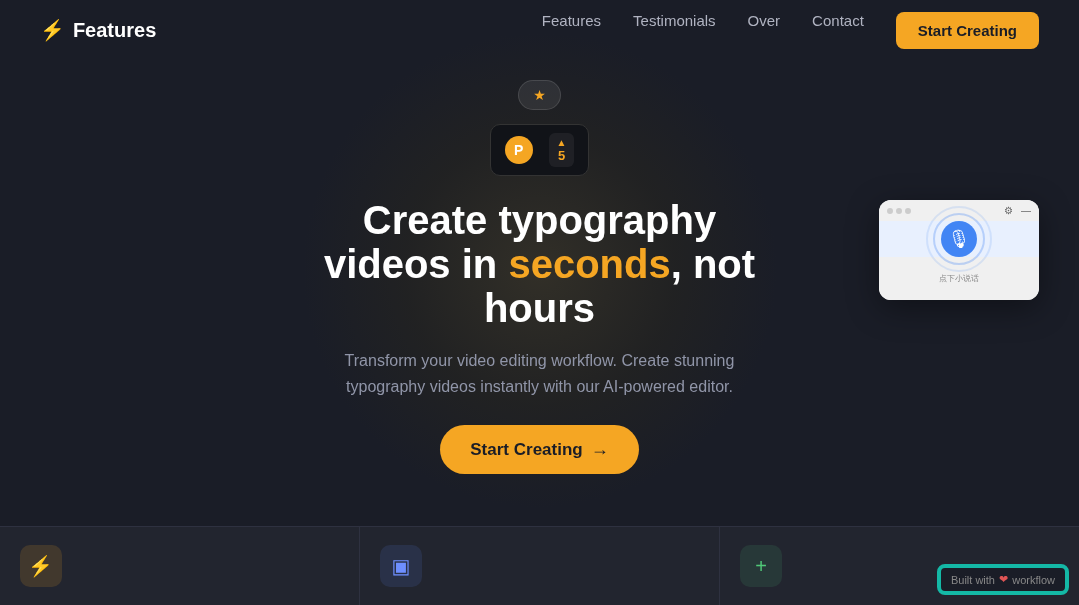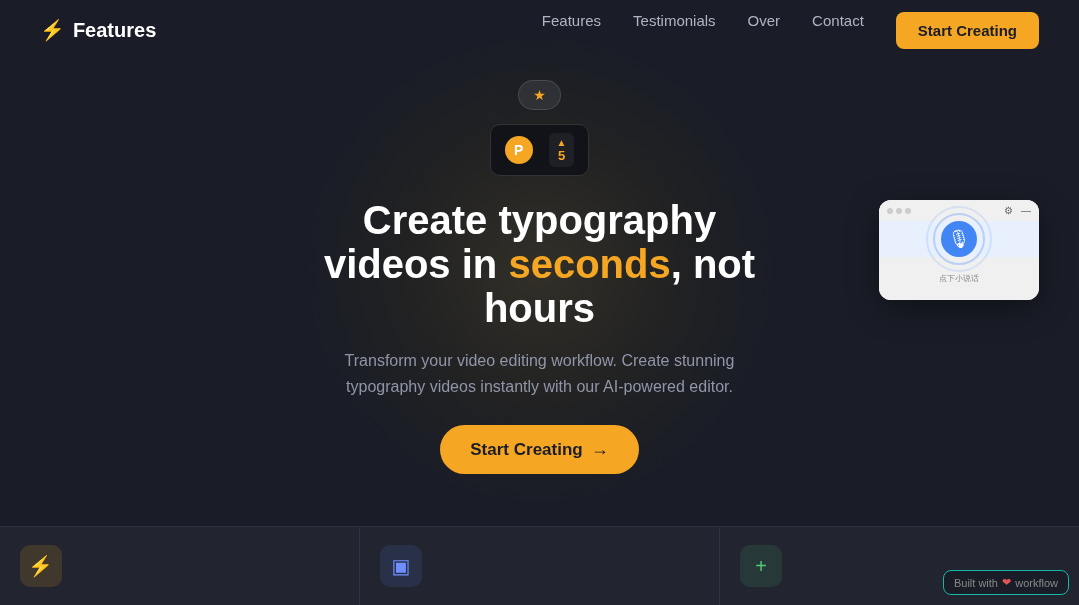--- a/index.html
+++ b/index.html
@@ -354,21 +354,21 @@
     .icon-yellow { background: rgba(245,166,35,0.15); color: #f5a623; }
     .icon-blue   { background: rgba(100,140,255,0.12); color: #6e8fff; }
     .icon-green  { background: rgba(80,200,120,0.12); color: #50c878; }
 
     
     .lovable-badge {
       position: fixed;
       bottom: 10px;
       right: 10px;
       background: #1a1d27;
-      border: 1px solid #14b8a6;
+      border: 4px solid #14b8a6;
       border-radius: 8px;
       padding: 5px 10px;
       font-size: 11px;
       color: #888;
       display: flex;
       align-items: center;
       gap: 4px;
       z-index: 100;
     }
 

